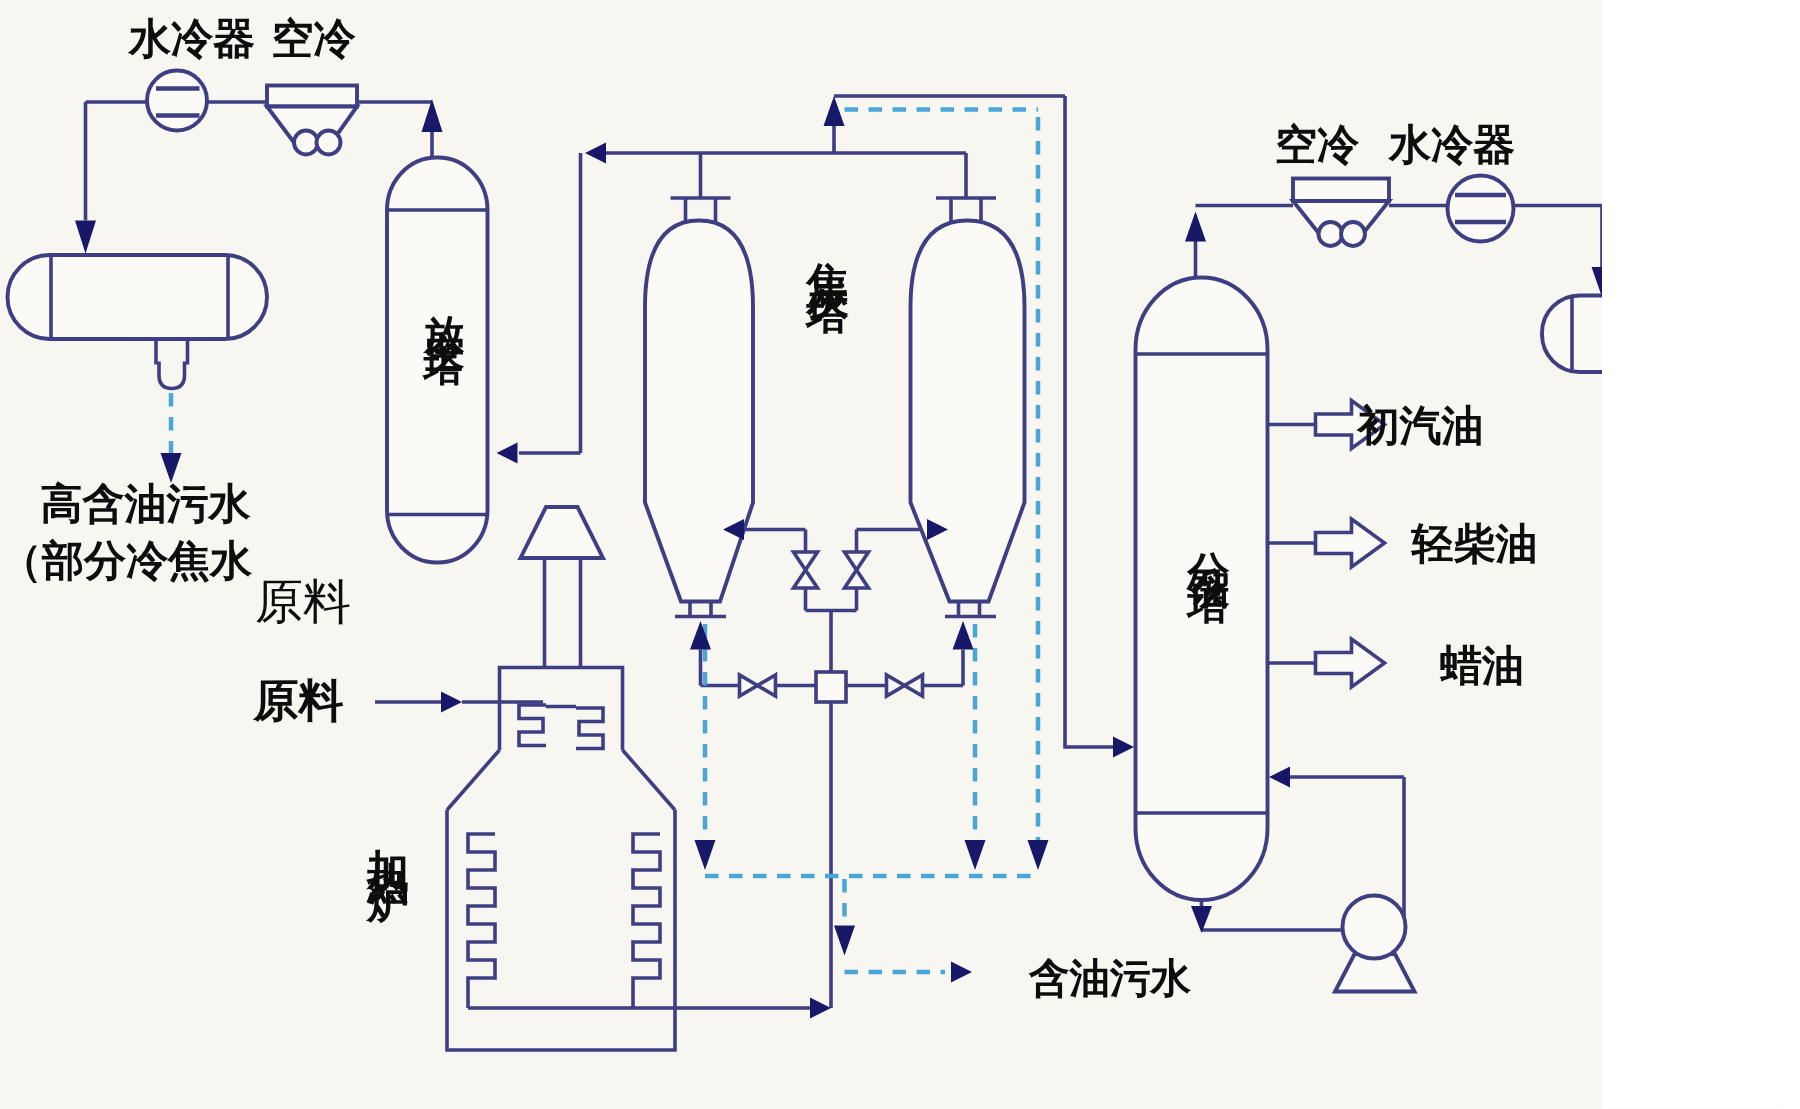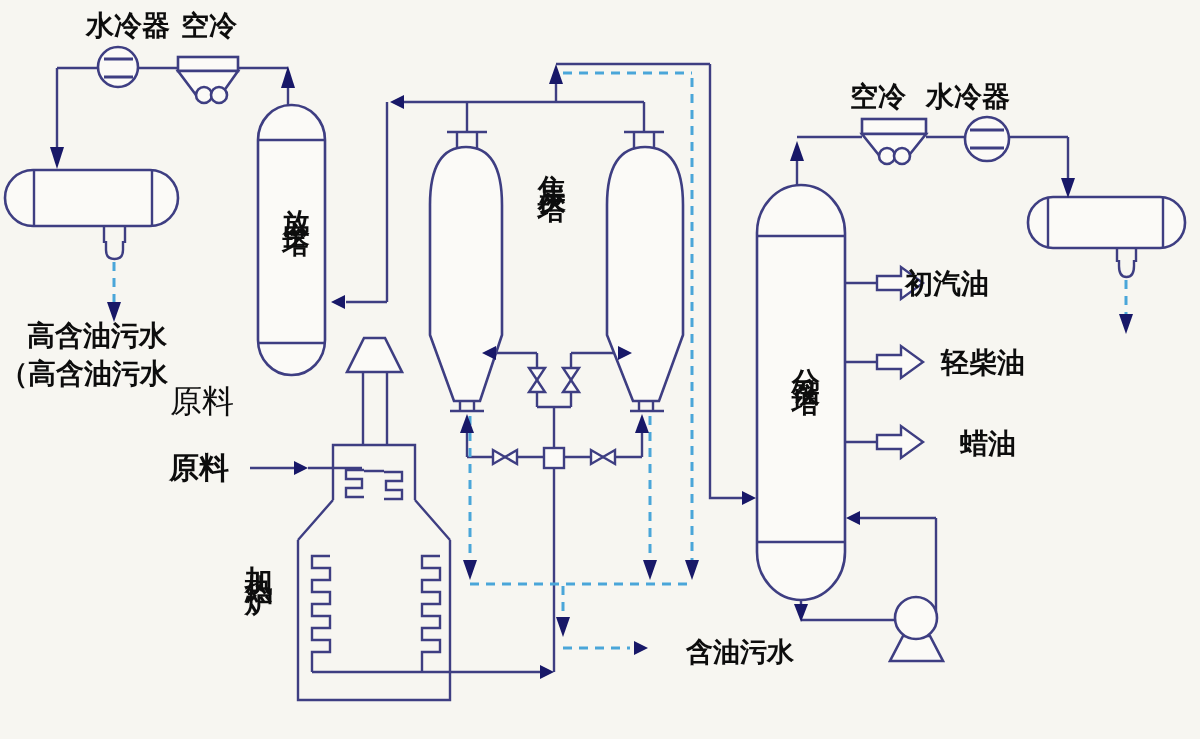--- a/index.html
+++ b/index.html
@@ -1,17 +1,17 @@
 <!DOCTYPE html>
 <html style="--line: #3e3e82; --arrow: #181868; --dashed: #4aa6d9; --text: #0d0d0d; --bg: #f7f6f1; --shape: #fbfaf7;"><head>
 <meta charset="utf-8">
 <style>
   html,body{margin:0;padding:0;}
   body{font-family:"Liberation Sans", sans-serif; background:#fff;}
-  #stage{position:relative;width:1200px;height:739px;background:var(--bg,#f7f6f1);overflow:hidden;}
+  #stage{position:relative;width:1068px;height:739px;background:var(--bg,#f7f6f1);overflow:hidden;}
   #diagram{position:absolute;left:0;top:0;}
   .lbl{position:absolute;color:var(--text,#0d0d0d);font-weight:bold;font-size:28px;line-height:1.15;white-space:nowrap;}
   .vlabel{writing-mode:vertical-rl;text-orientation:upright;letter-spacing:10px;}
   .serif{font-family:"Liberation Serif", serif;font-weight:400;font-size:32px;}
   svg .pipe{stroke:var(--line,#3e3e82);stroke-width:2.4;fill:none;}
   svg .thick{stroke:var(--line,#3e3e82);stroke-width:3;fill:none;}
   svg .vessel{stroke:var(--line,#3e3e82);stroke-width:2.6;fill:var(--shape,#fbfaf7);}
   svg .arrow{fill:var(--arrow,#181868);stroke:none;}
   svg .dashed{stroke:var(--dashed,#4aa6d9);stroke-width:3;fill:none;stroke-dasharray:9 7;}
   svg .hollow{stroke:var(--line,#3e3e82);stroke-width:2.4;fill:var(--shape,#fbfaf7);}
@@ -171,21 +171,21 @@
 
   <div class="lbl vlabel" style="left:280px;top:188px;font-size:27px;">放空塔</div>
   <div class="lbl vlabel" style="left:535px;top:152px;">焦炭塔</div>
   <div class="lbl vlabel" style="left:789px;top:345px;">分馏塔</div>
   <div class="lbl vlabel" style="left:242px;top:543px;">加热炉</div>
 
   <div class="lbl serif" style="left:170px;top:383px;">原料</div>
   <div class="lbl" style="left:169px;top:451px;font-size:30px;">原料</div>
 
   <div class="lbl" style="left:27px;top:320px;">高含油污水</div>
-  <div class="lbl" style="left:0px;top:358px;">（高含油污水</div>
+  <div class="lbl" style="left:0px;top:358px;">（部分冷焦水</div>
 
   <div class="lbl" style="left:905px;top:268px;">初汽油</div>
   <div class="lbl" style="left:941px;top:347px;">轻柴油</div>
   <div class="lbl" style="left:941px;top:428px;margin-left:19px;">蜡油</div>
 
   <div class="lbl" style="left:850px;top:81px;">空冷</div>
   <div class="lbl" style="left:926px;top:81px;">水冷器</div>
 
   <div class="lbl" style="left:686px;top:637px;font-size:27px;text-align:center;">含油污水</div>
 

